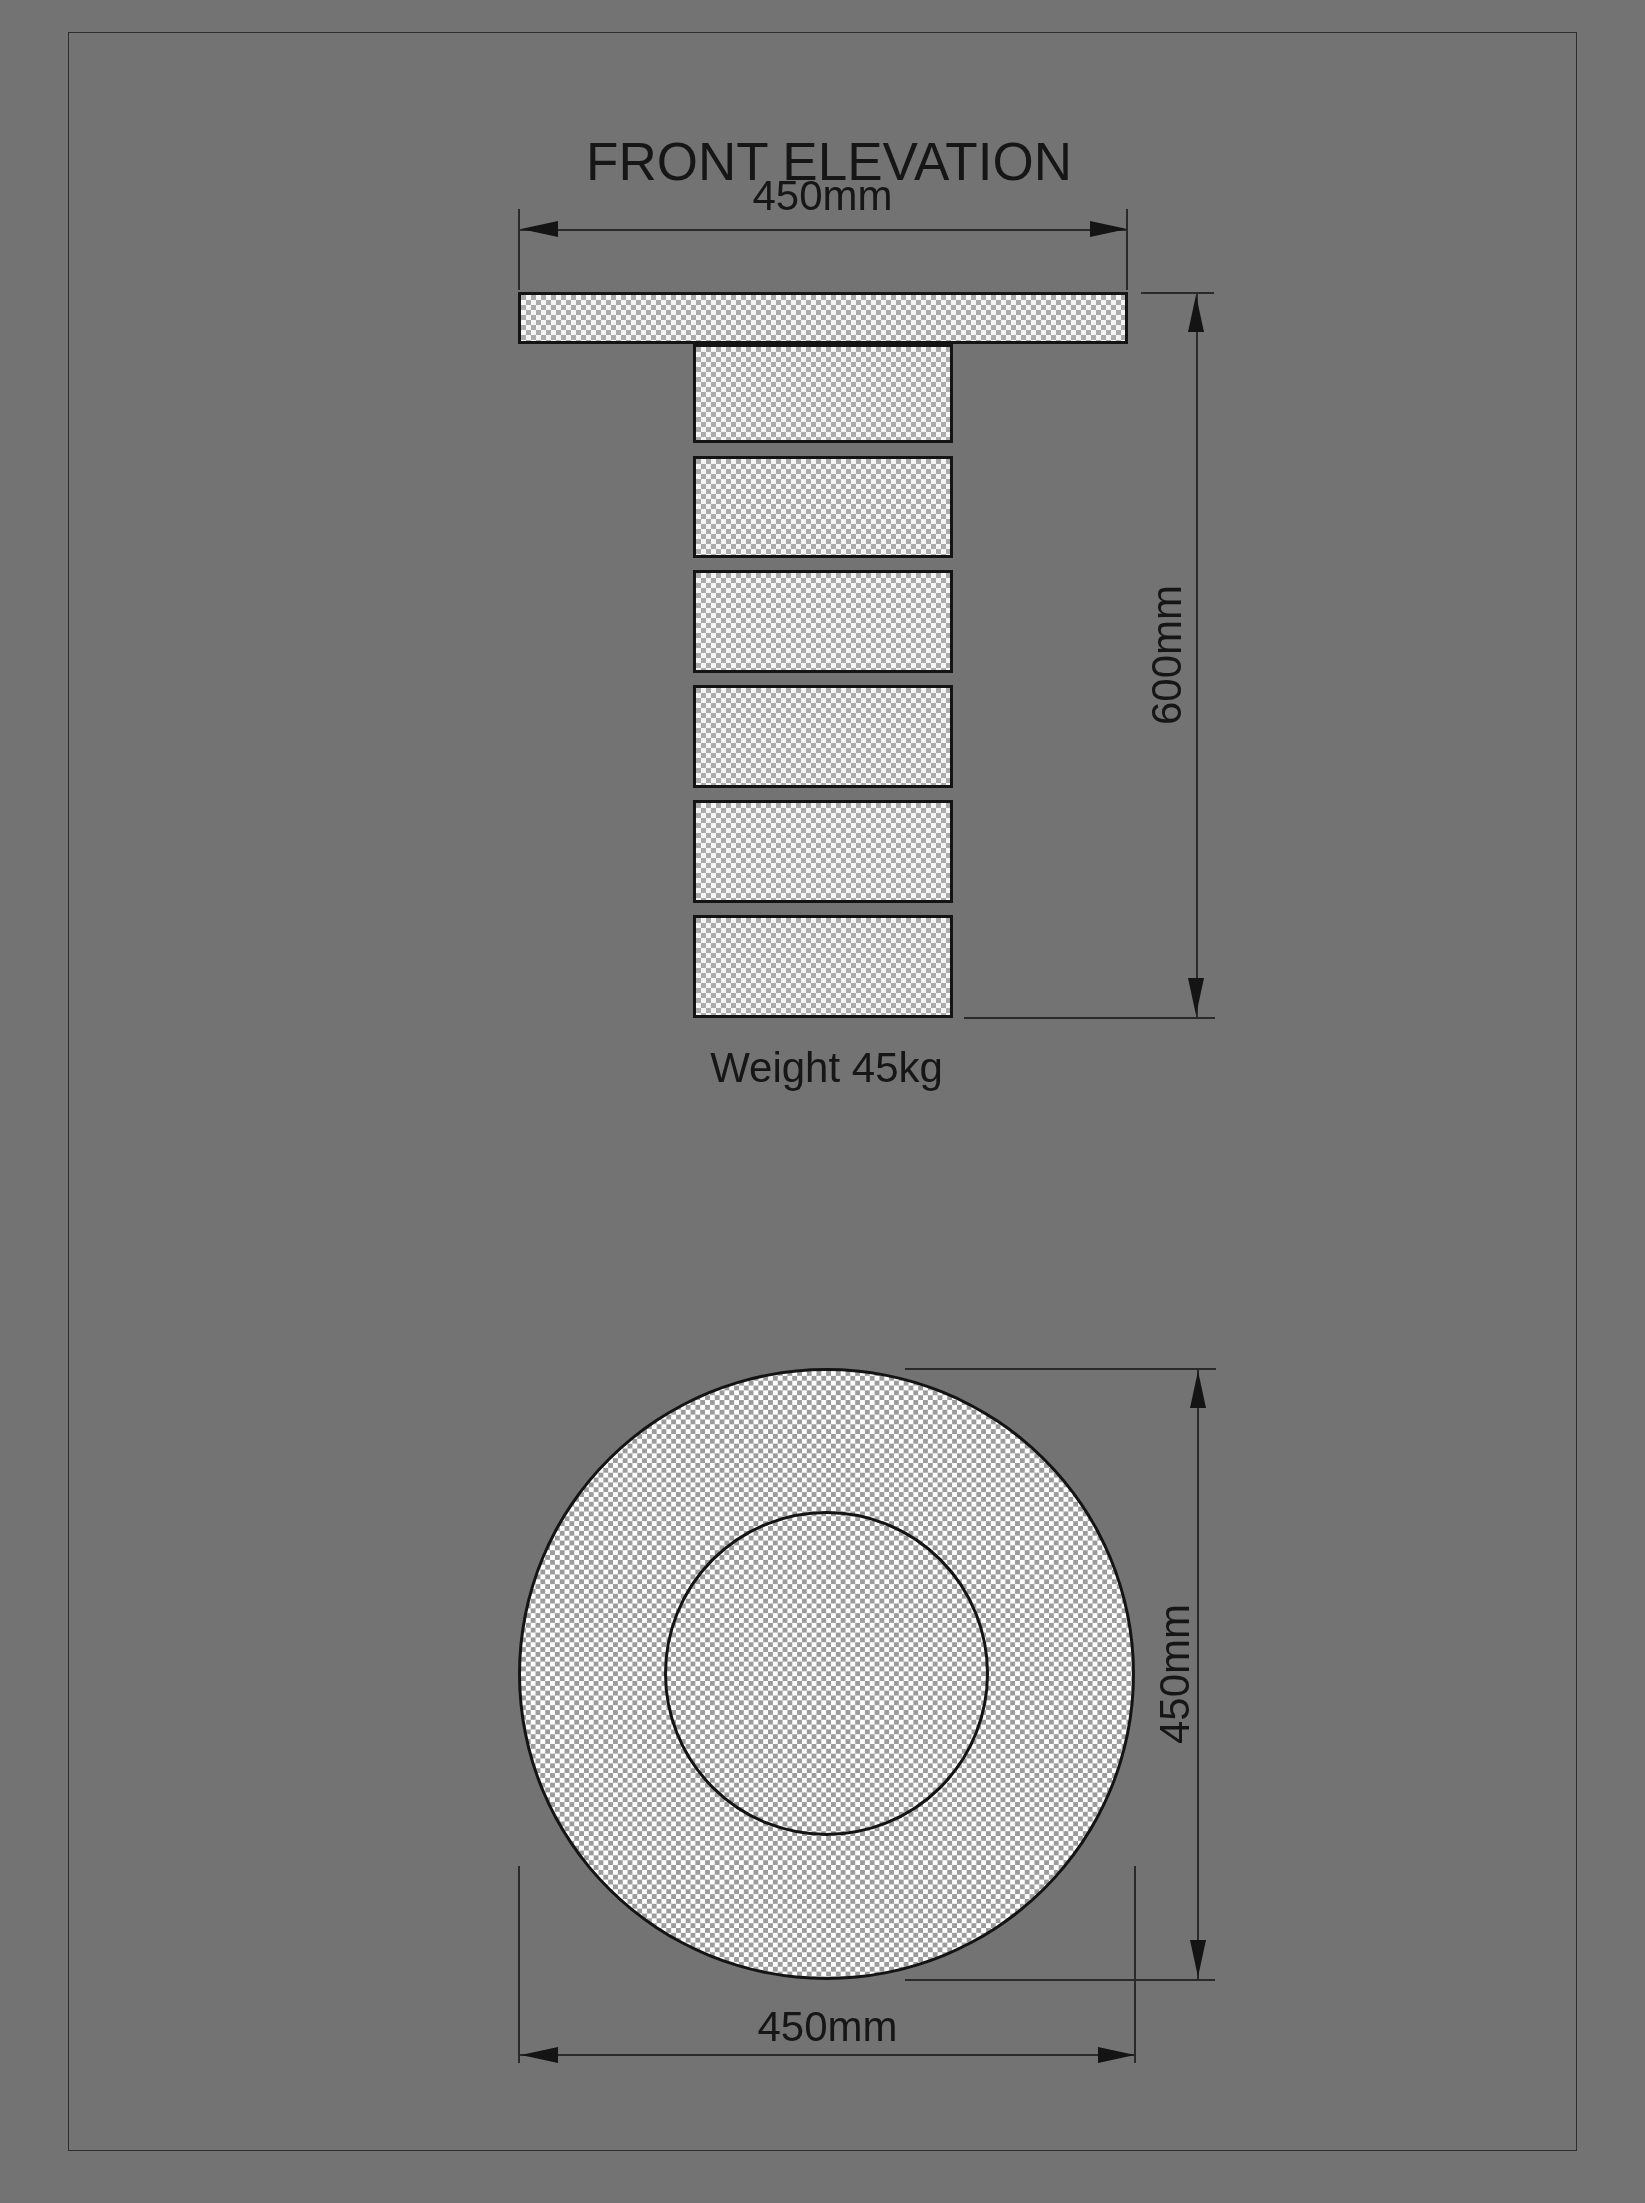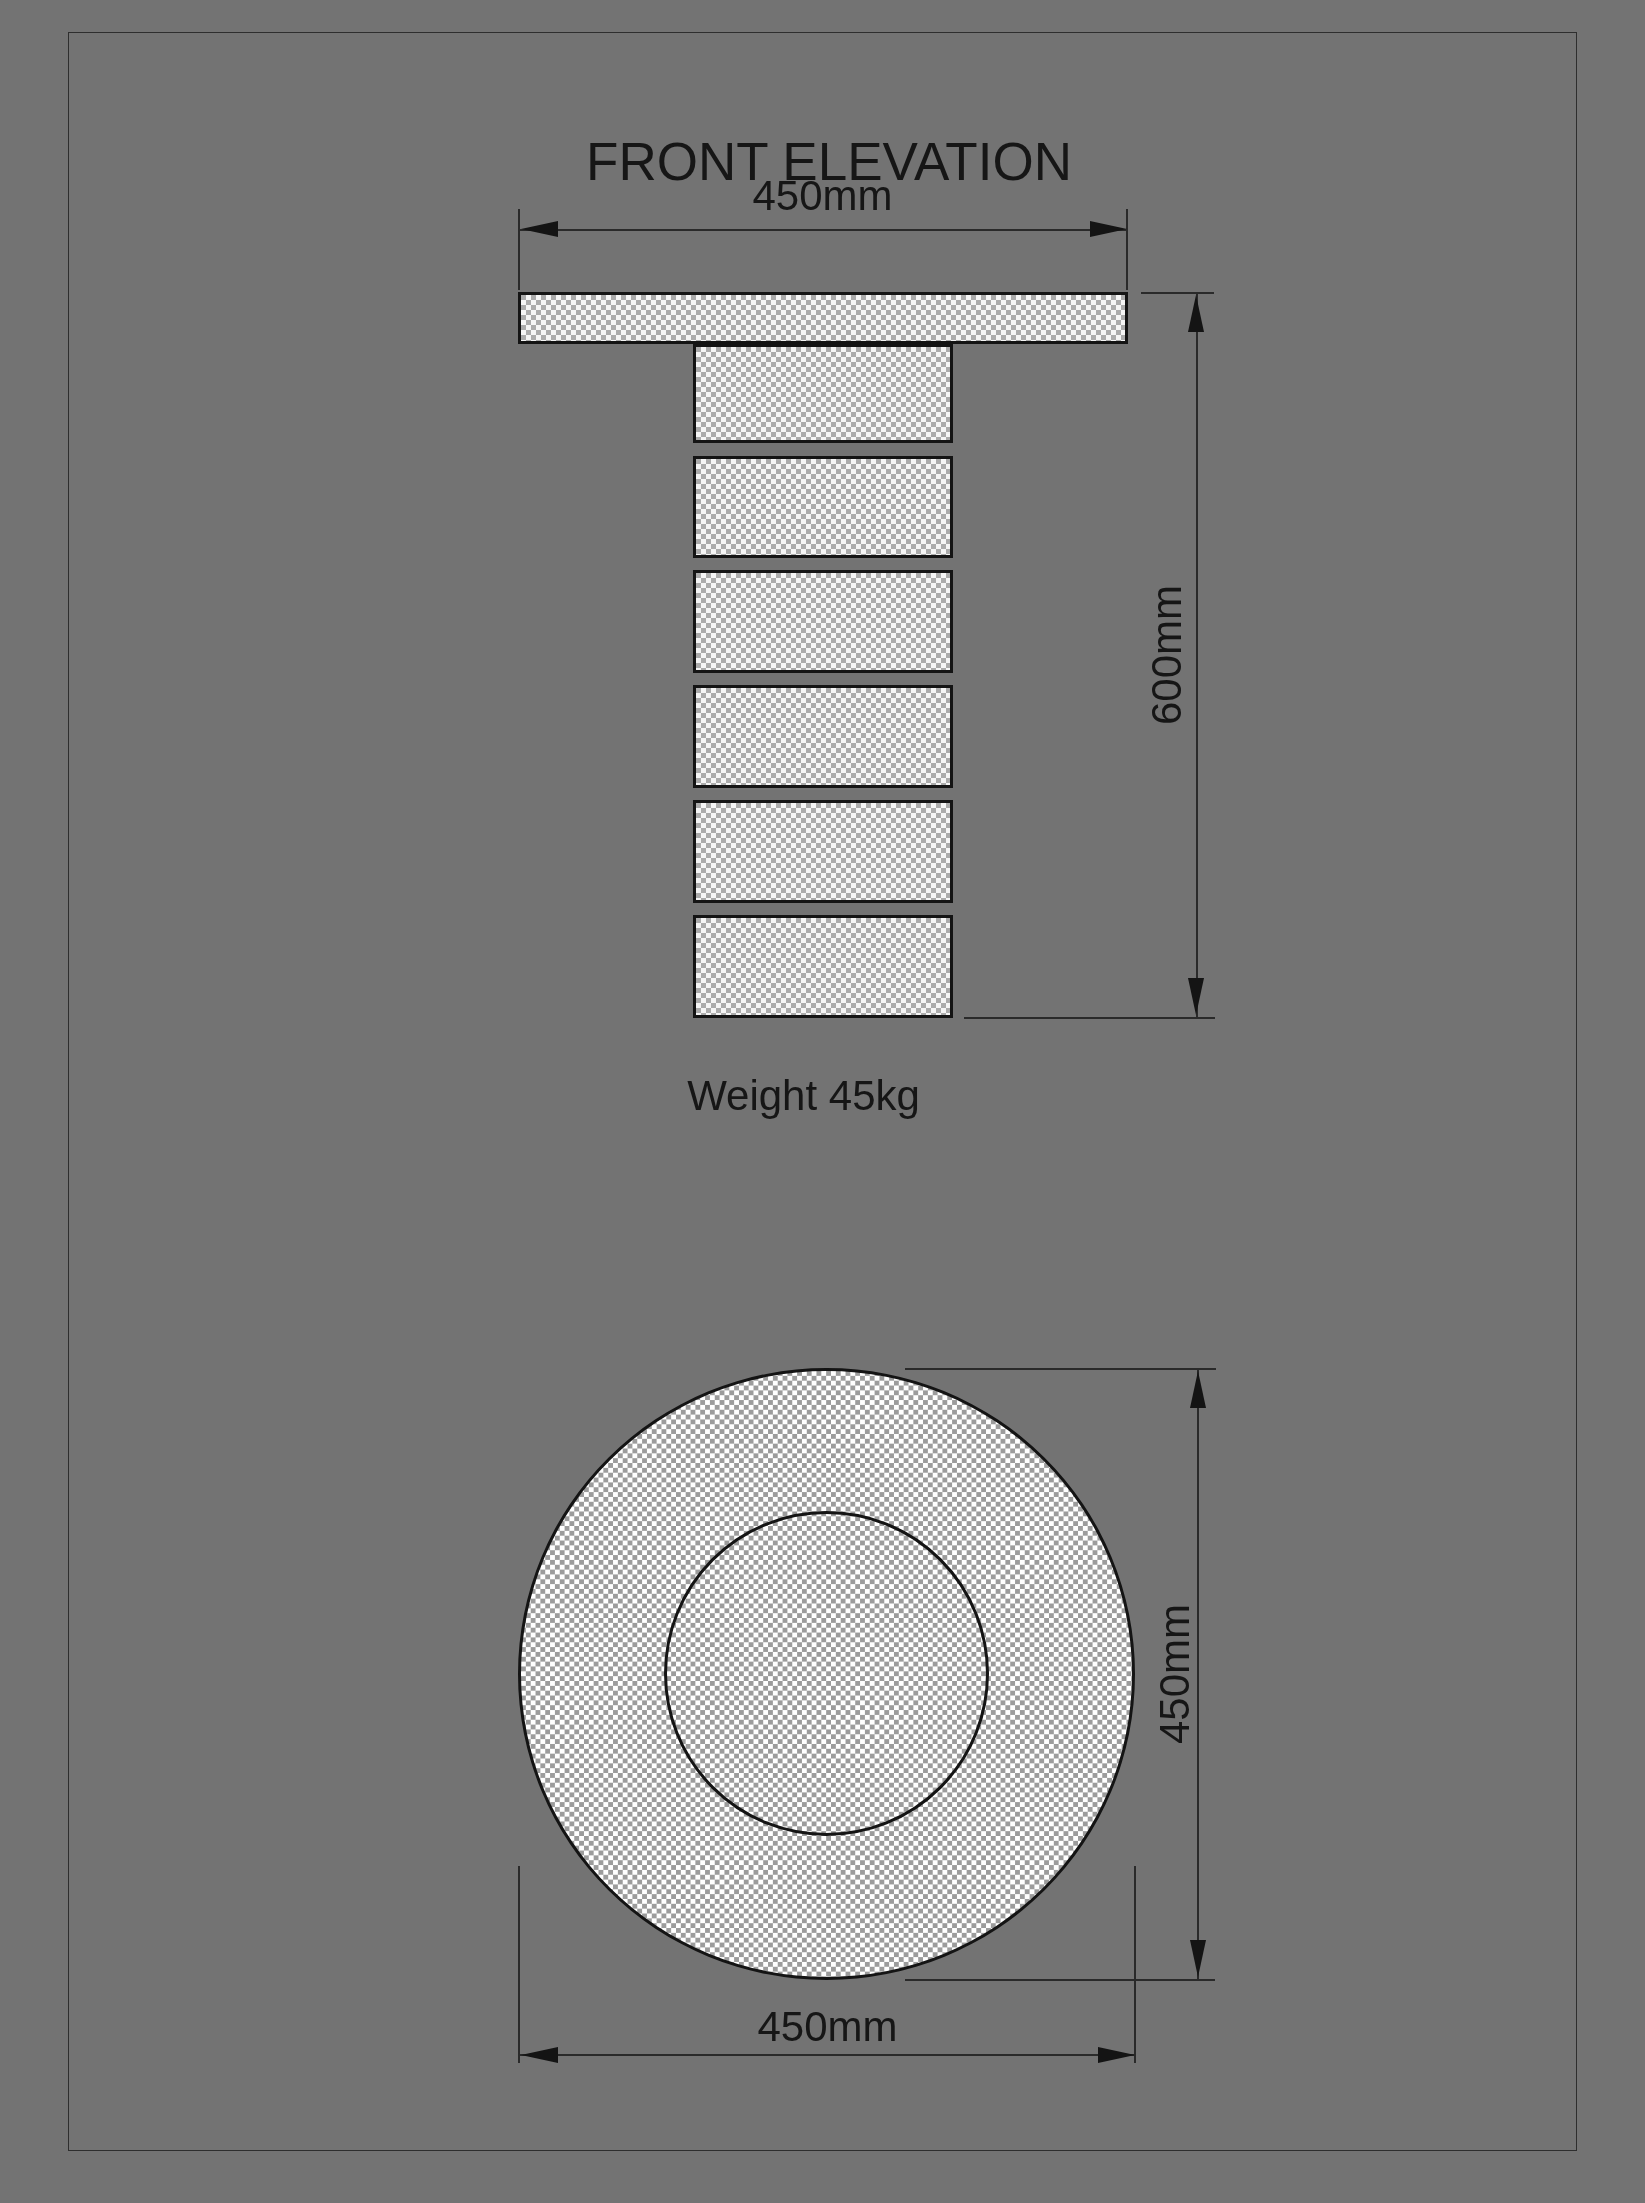--- a/index.html
+++ b/index.html
@@ -84,21 +84,21 @@
   <div class="block hatch-diamond" style="top:800px;height:103px;"></div>
   <div class="block hatch-diamond" style="top:915px;height:103px;"></div>
 
   <div class="hline" style="left:1141px;top:292px;width:73px;"></div>
   <div class="hline" style="left:964px;top:1017px;width:251px;"></div>
   <div class="vline" style="left:1196px;top:293px;height:724px;"></div>
   <div class="arr arr-u" style="left:1188px;top:295px;"></div>
   <div class="arr arr-d" style="left:1188px;top:978px;"></div>
   <div class="lbl rot" style="left:1075px;top:632px;width:184px;">600mm</div>
 
-  <div class="lbl" style="left:620px;top:1045px;width:367px;margin-top:28px;">Weight 45kg</div>
+  <div class="lbl" style="left:643px;top:1045px;width:367px;">Weight 45kg</div>
 
 
   <div class="disc hatch-checker"></div>
   <div class="inner-circle"></div>
 
   <div class="hline" style="left:905px;top:1368px;width:311px;"></div>
   <div class="hline" style="left:905px;top:1979px;width:310px;"></div>
   <div class="vline" style="left:1197px;top:1369px;height:610px;"></div>
   <div class="arr arr-u" style="left:1190px;top:1371px;"></div>
   <div class="arr arr-d" style="left:1190px;top:1940px;"></div>

